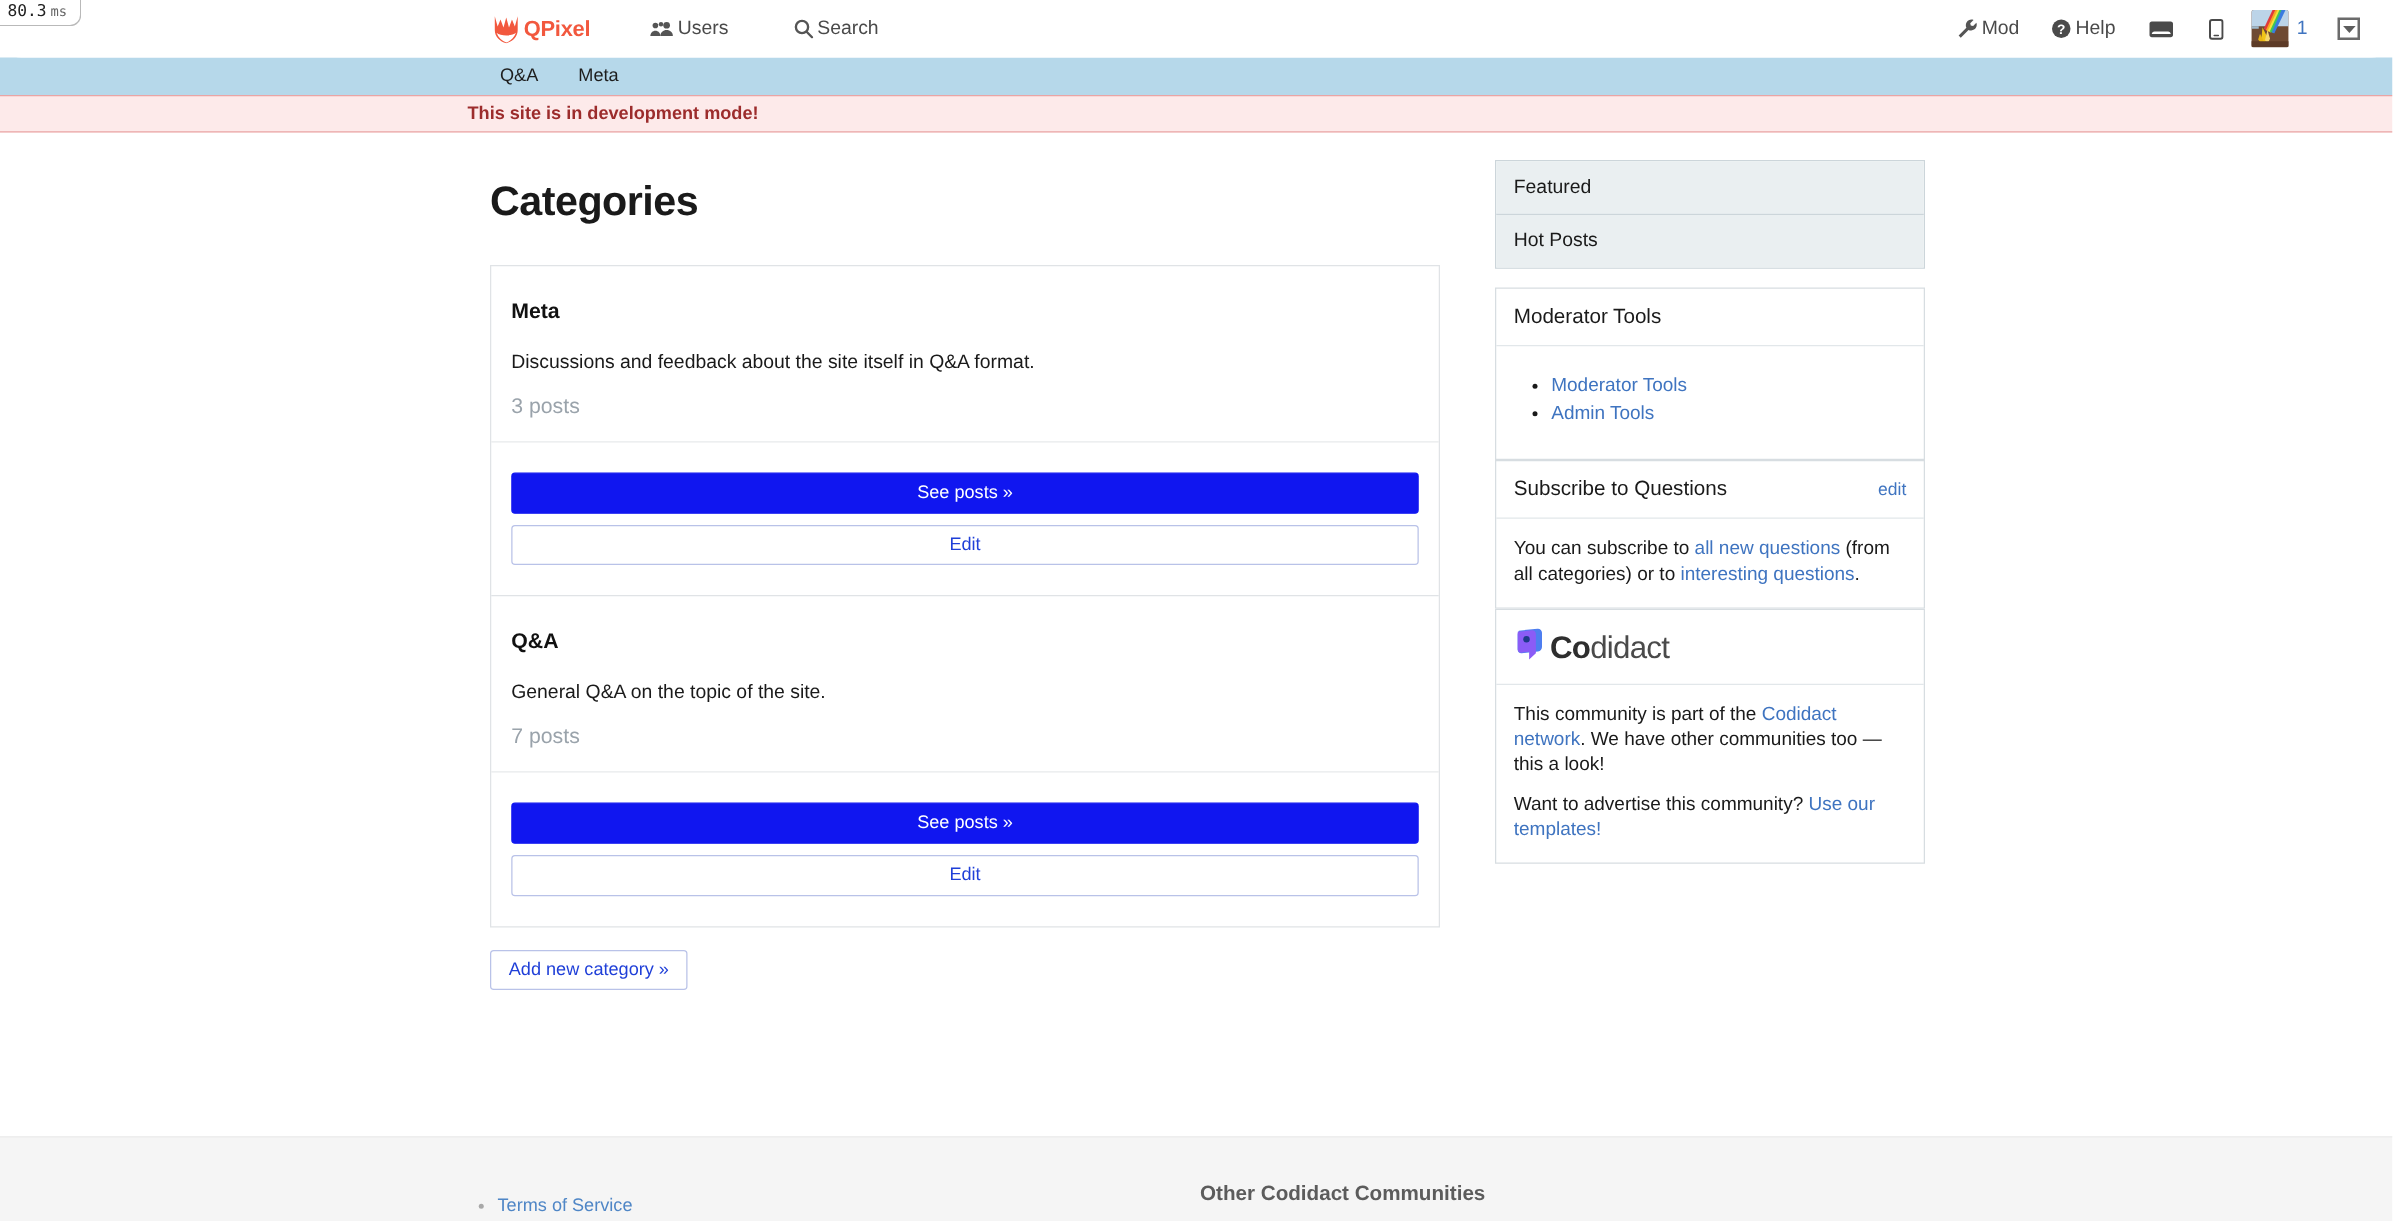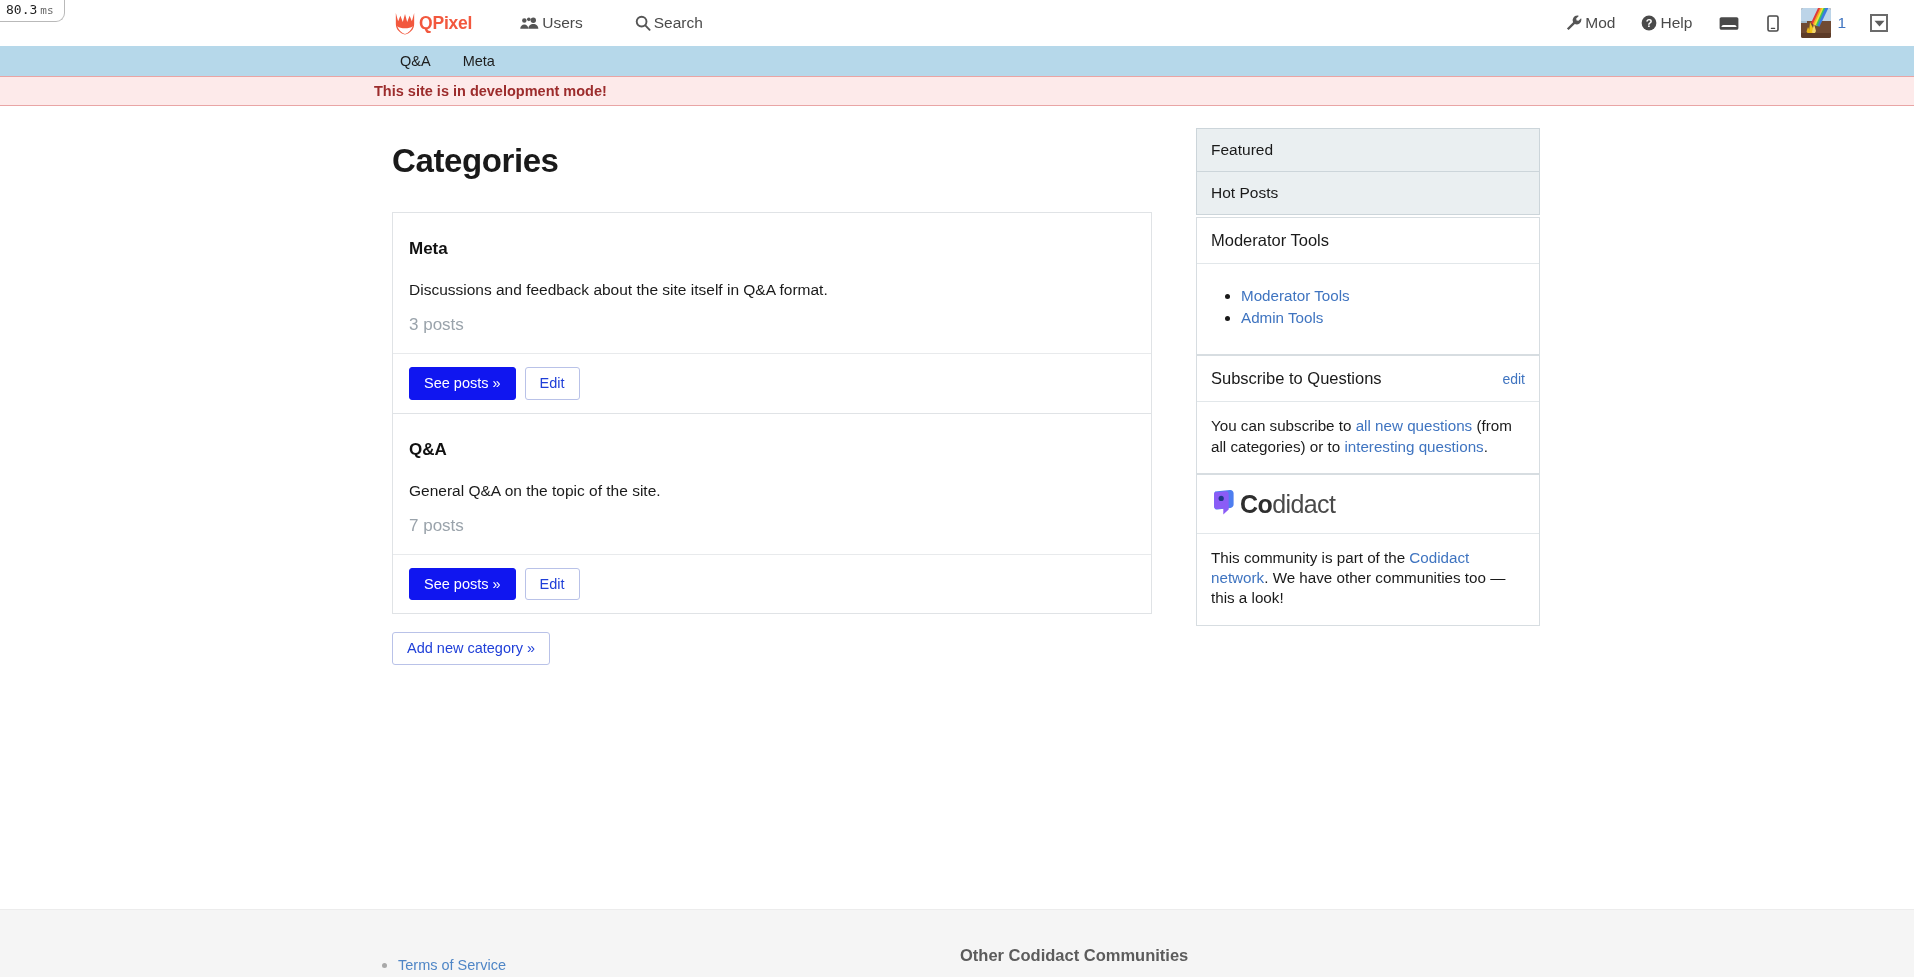--- a/index.html
+++ b/index.html
@@ -148,22 +148,22 @@
   .cat-card + .cat-card { border-top: 1px solid #e0e3e6; }
   .cat-body { padding: 26px 16px 18px 16px; }
   .cat-title {
     font-size: 17px; font-weight: 700; color: #111;
     margin: 0 0 22px 0;
   }
   .cat-desc { font-size: 15.5px; color: #1a1a1a; margin: 0 0 16px 0; }
   .cat-count { font-size: 17px; color: #9aa3ab; margin: 0; }
   .cat-actions {
     border-top: 1px solid #e8eaec;
-    padding: 13px 16px;
-    display: flex; gap: 9px;
+    padding: 24px 16px;
+    display: flex; gap: 9px; flex-direction: column;
   }
 
   .btn {
     font-family: "Liberation Sans", sans-serif;
     font-size: 14.5px;
     padding: 7px 14px;
     border-radius: 3px;
     cursor: pointer;
     line-height: 1.15;
     white-space: nowrap;
@@ -178,21 +178,21 @@
     color: #1f3fd8;
     border: 1px solid #b9c2e8;
   }
   .addcat-wrap { margin-top: 18px; }
 
   
   .side-box {
     border: 1px solid #d7dde1;
     background: #fff;
   }
-  .tabbox { border: 1px solid #ccd5da; margin-bottom: 2px; }
+  .tabbox { border: 1px solid #ccd5da; margin-bottom: 15px; }
   .tab-item {
     background: #eaeff1;
     padding: 12px 14px;
     font-size: 15.5px;
     color: #1a1a1a;
     cursor: pointer;
   }
   .tab-item + .tab-item { border-top: 1px solid #ccd5da; }
 
   .side-head {
@@ -421,20 +421,21 @@
               <path d="M4 2.5 L19 1 C21 .8 22.6 2.2 22.6 4.2 L22.6 15.6 C22.6 17.4 21.3 18.9 19.5 19.1 L6.4 20.6 C4.6 20.8 3.1 19.4 3.1 17.6 L3.1 5.6 C3.1 4 4.4 2.7 4 2.5 Z" fill="#4e7ef0"></path>
               <path d="M3.2 3.4 L14.6 2.2 C16.3 2 17.7 3.3 17.7 5 L17.7 20.5 L12.3 25.6 L12.3 19.4 L6.2 20.1 C4.5 20.3 3.2 19 3.2 17.3 Z" fill="#8b5cf6"></path>
               <circle cx="10.2" cy="9.4" r="2.6" fill="#1e3a8a"></circle>
             </svg>
           </span>
           <span class="codidact-word"><b>Co</b><span class="light">didact</span></span>
         </div>
       </div>
       <div class="side-content">
         <p><span>This community is part of the </span><a class="lnk" href="#">Codidact network</a><span>. We have other communities too — this a look!</span></p>
+        <p><span>Want to advertise this community? </span><a class="lnk" href="#">Use our templates!</a></p>
       </div>
     </div>
 
   </div>
 </div>
 
 <div class="footer">
   <div class="footer-inner">
     <div class="footer-col">
       <ul>

